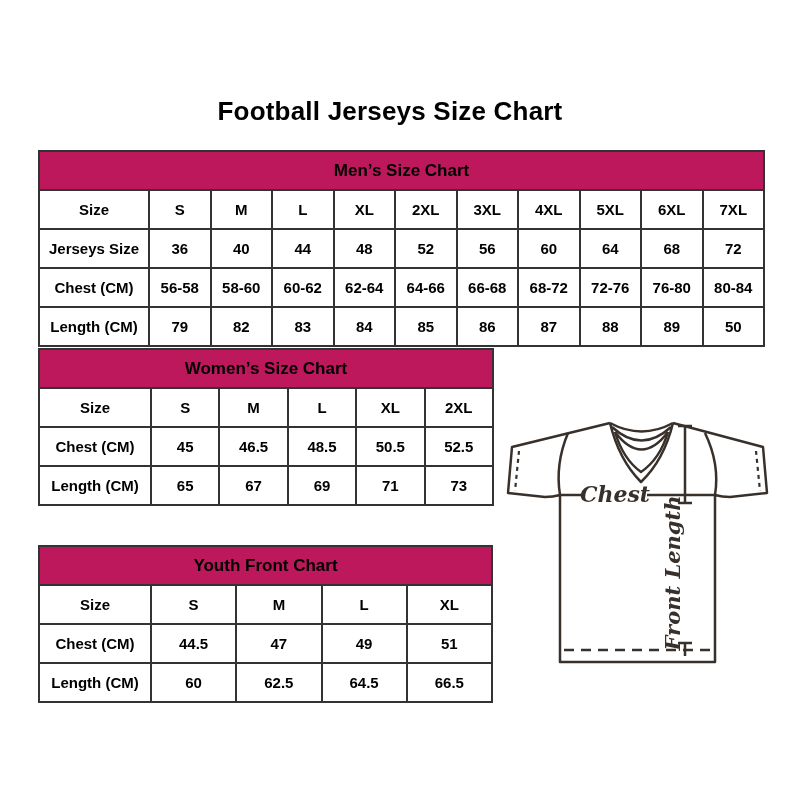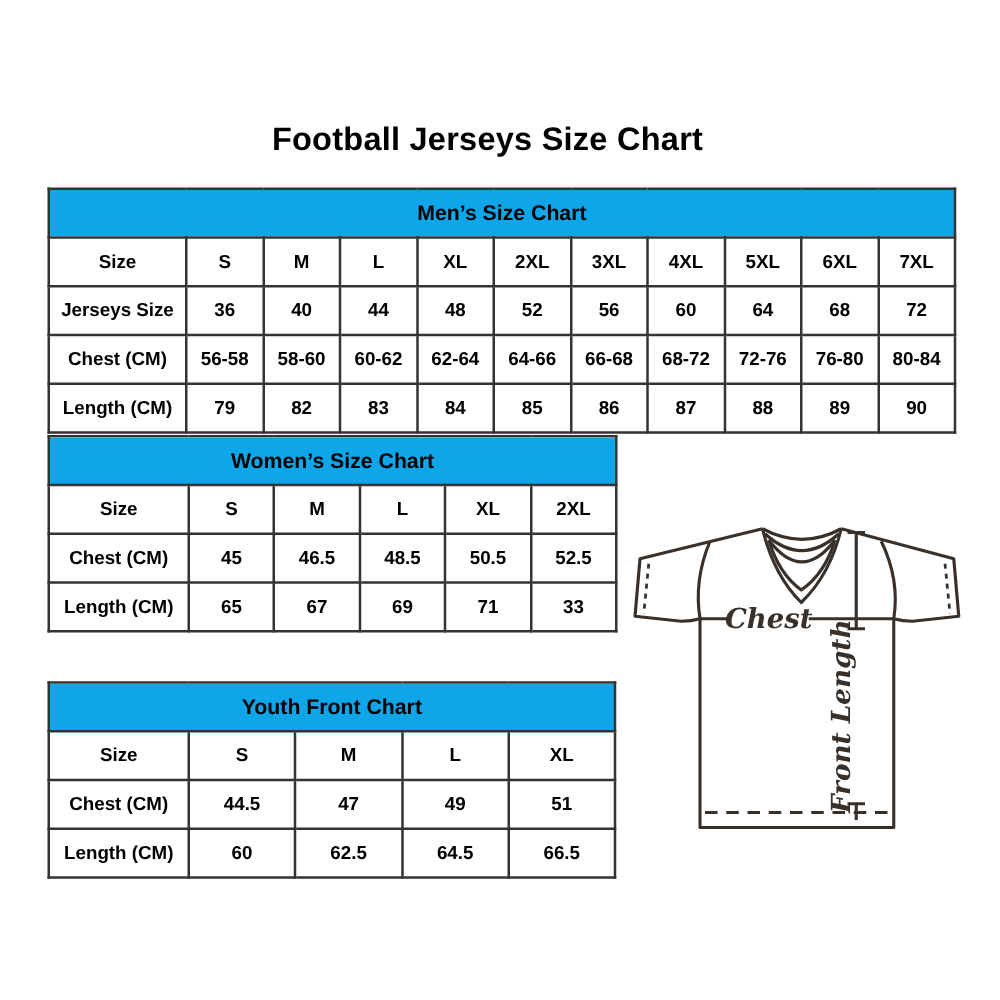--- a/index.html
+++ b/index.html
@@ -3,21 +3,21 @@
 <meta charset="utf-8">
 <style>
   html,body{margin:0;padding:0;background:#ffffff;}
   .page{position:relative;width:800px;height:800px;background:#ffffff;overflow:hidden;
         font-family:"Liberation Sans",sans-serif;color:#000;}
   .title{position:absolute;left:0;top:96px;width:780px;text-align:center;
          font-size:26px;font-weight:bold;letter-spacing:0.2px;}
   table.size-table{position:absolute;border-collapse:collapse;table-layout:fixed;}
   table.size-table td{border:2px solid #333333;text-align:center;vertical-align:middle;
          font-weight:bold;font-size:15px;color:#000;padding:0;height:37px;overflow:hidden;}
-  table.size-table td.hdr{background:#0ea5e9;font-size:17px;margin-top:48px;}
+  table.size-table td.hdr{background:#be185d;font-size:17px;margin-top:48px;}
   table.mens{left:38px;top:150px;width:725px;}
   table.womens{left:38px;top:348px;width:454px;}
   table.youth{left:38px;top:545px;width:453px;}
   .jersey-wrap{position:absolute;left:500px;top:398px;width:280px;height:275px;}
   .jersey-wrap svg{display:block;}
   .jersey-label{font-family:"DejaVu Serif","Liberation Serif",serif;
                 font-style:italic;font-weight:bold;fill:#38302b;}
 </style>
 </head>
 <body>
@@ -87,21 +87,21 @@
       <td>Length (CM)</td>
       <td>79</td>
       <td>82</td>
       <td>83</td>
       <td>84</td>
       <td>85</td>
       <td>86</td>
       <td>87</td>
       <td>88</td>
       <td>89</td>
-      <td>90</td>
+      <td>50</td>
     </tr>
   </tbody>
     </table>
 
   <table class="size-table womens">
     <colgroup>
       <col style="width:112px">
         <col style="width:68.4px">
         <col style="width:68.4px">
       <col style="width:68.4px">
@@ -127,21 +127,21 @@
       <td>48.5</td>
       <td>50.5</td>
       <td>52.5</td>
     </tr>
     <tr>
       <td>Length (CM)</td>
       <td>65</td>
       <td>67</td>
       <td>69</td>
       <td>71</td>
-      <td>33</td>
+      <td>73</td>
     </tr>
   </tbody>
     </table>
 
   <table class="size-table youth">
     <colgroup>
       <col style="width:112px">
         <col style="width:85.25px">
         <col style="width:85.25px">
       <col style="width:85.25px">

